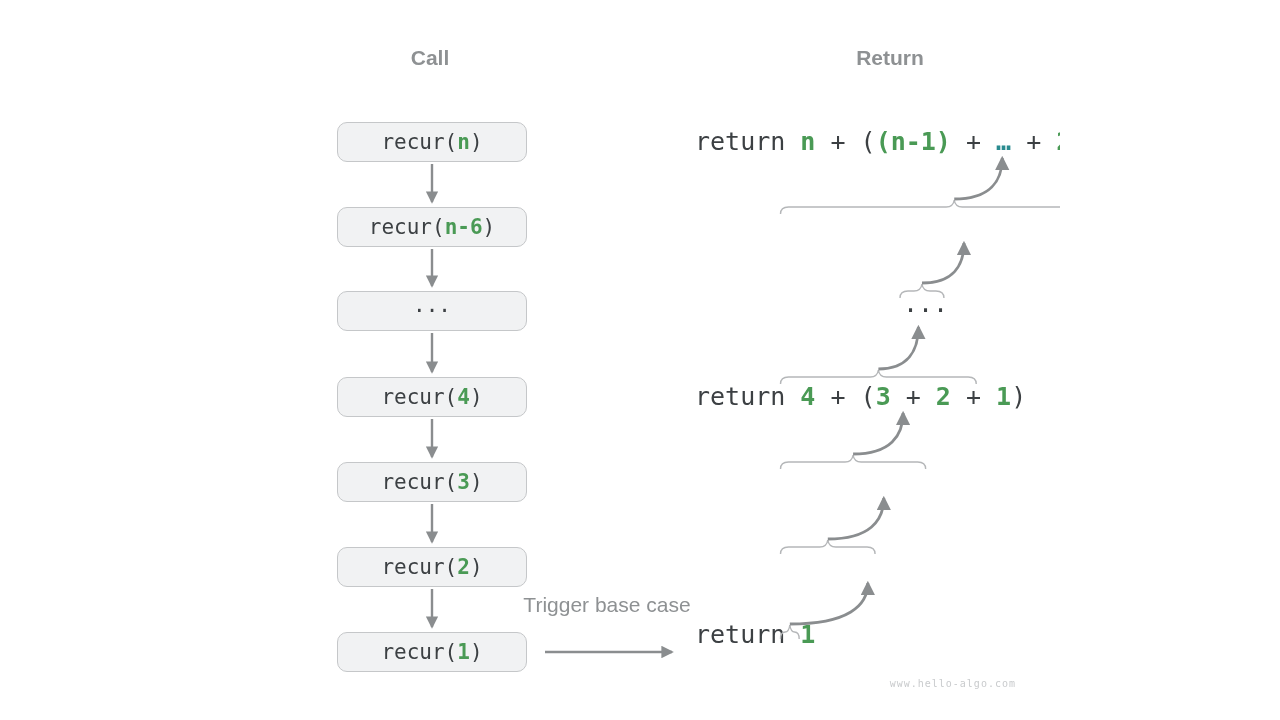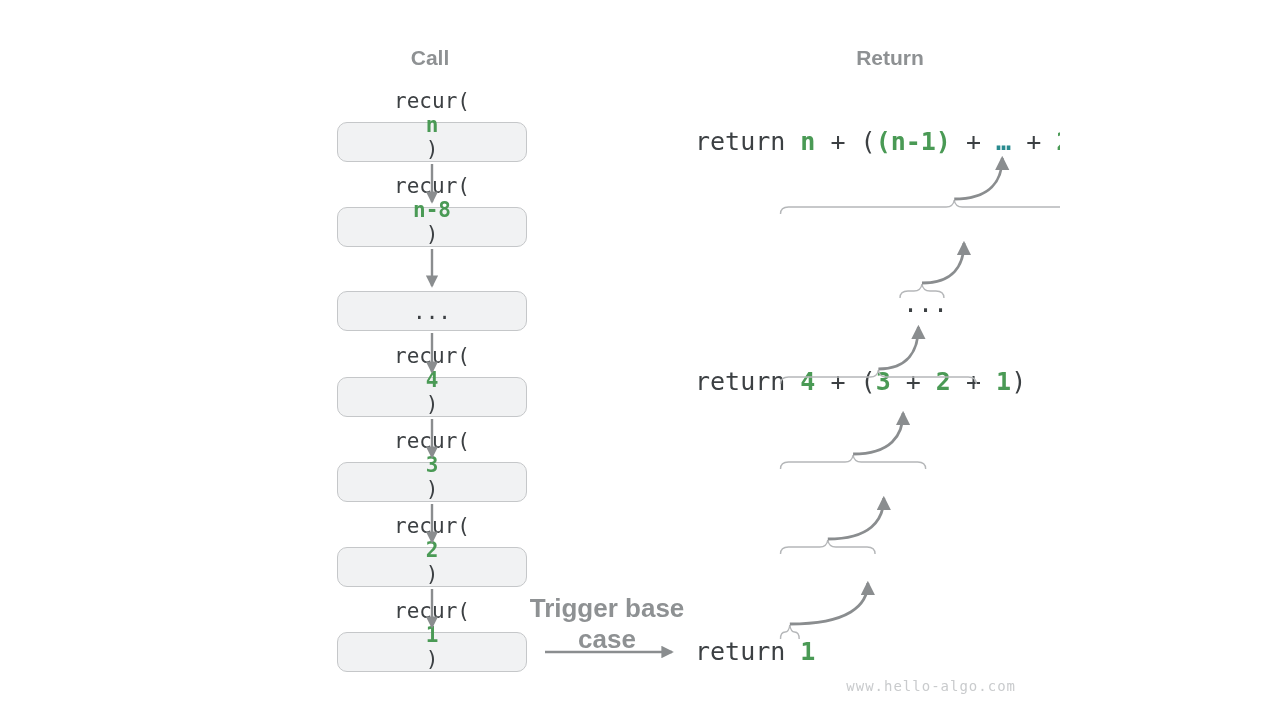--- a/index.html
+++ b/index.html
@@ -7,51 +7,51 @@
     --arrow:#8a8d8f; --brace:#b5b7b9; --header:#8e9193;
     --box-fill:#f1f2f3; --box-border:#c5c7c9; --wm:#c9cbcd;
   }
   html,body{margin:0;padding:0;background:#fff;}
   .canvas{position:relative;width:1060px;height:720px;background:#ffffff;overflow:hidden;
           font-family:"DejaVu Sans Mono",monospace;}
   .col-header{position:absolute;top:46px;width:160px;text-align:center;
           font-family:"Liberation Sans",sans-serif;font-weight:bold;font-size:21px;color:var(--header);}
   .callbox{position:absolute;left:337px;width:190px;height:40px;box-sizing:border-box;
           background:var(--box-fill);border:1.5px solid var(--box-border);border-radius:10px;
-          display:flex;align-items:center;justify-content:flex-end;font-size:21px;white-space:pre;flex-direction:column;}
+          display:flex;align-items:center;justify-content:center;font-size:21px;white-space:pre;}
   .ret{position:absolute;left:695px;height:40px;line-height:40px;font-size:25px;white-space:pre;}
   .ret-dots{left:903px;}
   .c-dark{color:var(--dark);}
   .c-green{color:var(--green);font-weight:bold;}
   .c-teal{color:var(--teal);font-weight:bold;}
   .trigger{position:absolute;left:500px;top:593px;width:214px;text-align:center;
-          font-family:"Liberation Sans",sans-serif;font-weight:bold;font-size:26px;color:var(--header);}
-  .watermark{position:absolute;right:44px;top:678px;font-size:14px;color:var(--wm);letter-spacing:1px;}
+          font-family:"Liberation Sans",sans-serif;font-weight:normal;font-size:21px;color:var(--header);}
+  .watermark{position:absolute;right:44px;top:678px;font-size:10px;color:var(--wm);letter-spacing:1px;}
   svg.overlay{position:absolute;left:0;top:0;width:1280px;height:720px;pointer-events:none;}
 </style>
 </head>
 <body>
 
 <div class="canvas" id="canvas">
 
   <div class="col-header" style="left:350px">Call</div>
   <div class="col-header" style="left:810px">Return</div>
 
   <div class="callbox" style="top:122px"><span class="c-dark">recur(</span><span class="c-green">n</span><span class="c-dark">)</span></div>
-  <div class="callbox" style="top:207px"><span class="c-dark">recur(</span><span class="c-green">n-8</span><span class="c-dark">)</span></div>
+  <div class="callbox" style="top:207px"><span class="c-dark">recur(</span><span class="c-green">n-6</span><span class="c-dark">)</span></div>
   <div class="callbox" style="top:291px"><span class="c-dark">···</span></div>
   <div class="callbox" style="top:377px"><span class="c-dark">recur(</span><span class="c-green">4</span><span class="c-dark">)</span></div>
   <div class="callbox" style="top:462px"><span class="c-dark">recur(</span><span class="c-green">3</span><span class="c-dark">)</span></div>
   <div class="callbox" style="top:547px"><span class="c-dark">recur(</span><span class="c-green">2</span><span class="c-dark">)</span></div>
   <div class="callbox" style="top:632px"><span class="c-dark">recur(</span><span class="c-green">1</span><span class="c-dark">)</span></div>
 
   <div class="ret" style="top:122px"><span class="c-dark">return </span><span class="c-green">n</span><span class="c-dark"> + (</span><span class="c-green">(n-1)</span><span class="c-dark"> + </span><span class="c-teal">…</span><span class="c-dark"> + </span><span class="c-green">2</span><span class="c-dark"> + </span><span class="c-green">1</span><span class="c-dark">)</span></div>
   <div class="ret ret-dots" style="top:291px"><span class="c-dark">···</span></div>
-  <div class="ret" style="top:362px"><span class="c-dark">return </span><span class="c-green">4</span><span class="c-dark"> + (</span><span class="c-green">3</span><span class="c-dark"> + </span><span class="c-green">2</span><span class="c-dark"> + </span><span class="c-green">1</span><span class="c-dark">)</span></div>
-  <div class="ret" style="top:632px"><span class="c-dark">return </span><span class="c-green">1</span></div>
+  <div class="ret" style="top:377px"><span class="c-dark">return </span><span class="c-green">4</span><span class="c-dark"> + (</span><span class="c-green">3</span><span class="c-dark"> + </span><span class="c-green">2</span><span class="c-dark"> + </span><span class="c-green">1</span><span class="c-dark">)</span></div>
+  <div class="ret" style="top:615px"><span class="c-dark">return </span><span class="c-green">1</span></div>
 
   <div class="trigger">Trigger base case</div>
   <div class="watermark">www.hello-algo.com</div>
 
   <svg class="overlay" id="overlay">
     <defs>
       <marker id="ah" viewBox="0 0 10 10" refX="8.5" refY="5" markerWidth="5.2" markerHeight="5.2" orient="auto-start-reverse">
         <path id="ah-path" d="M0 0 L10 5 L0 10 Z" fill="#8a8d8f"></path>
       </marker>
     </defs>

